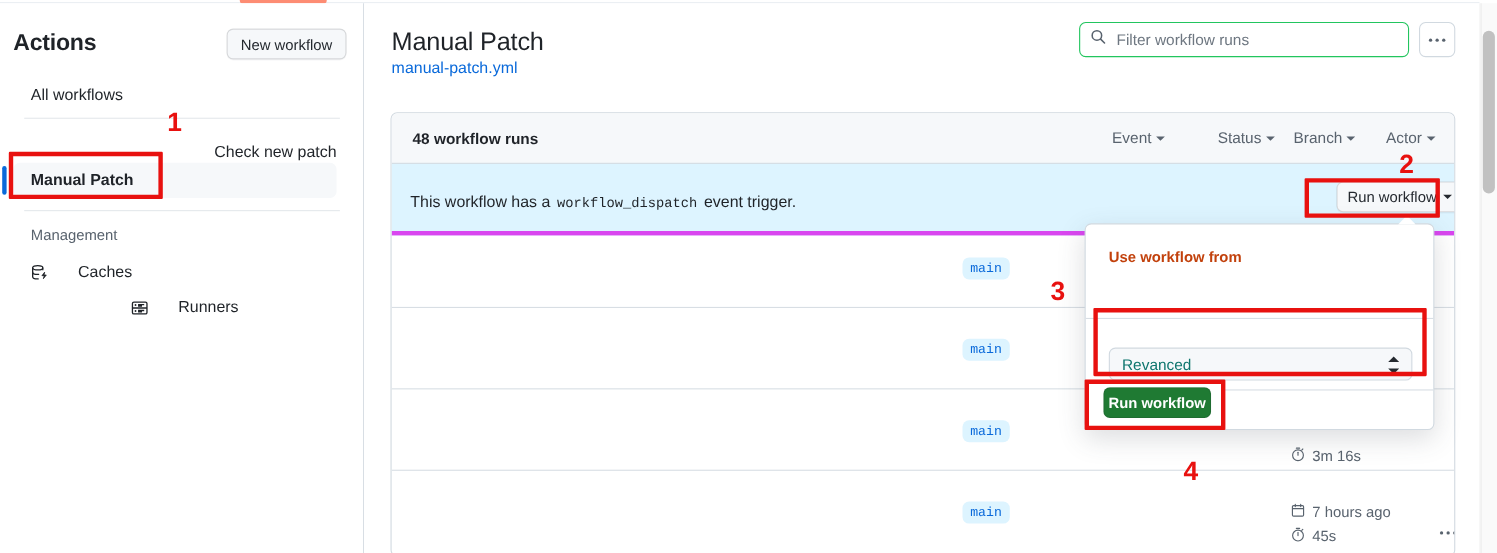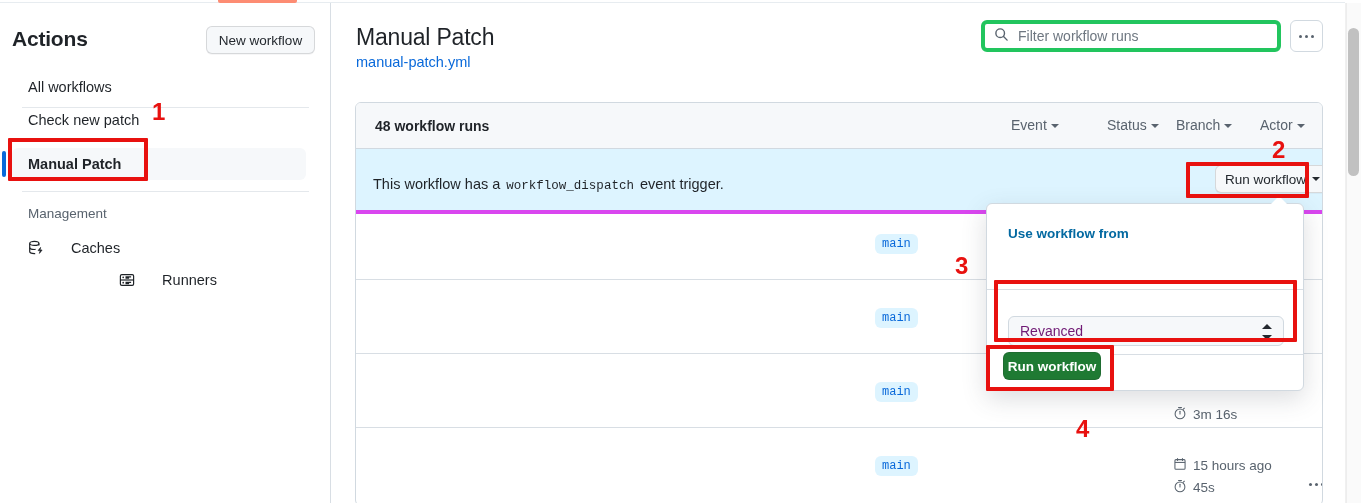--- a/index.html
+++ b/index.html
@@ -45,21 +45,21 @@
     box-shadow: 0 1px 0 rgba(31,35,40,0.04);
     cursor: pointer;
   }
 
   .side-link {
     position: absolute; left: 12px; width: 294px; height: 32px;
     display: flex; align-items: center; padding-left: 16px;
     font-size: 14.5px; color: #1F2328; border-radius: 6px; cursor: pointer;
   }
   .side-link.all { top: 68px; }
-  .side-link.check { top: 101px; }
+  .side-link.check { top: 120px; justify-content: flex-end; }
   .side-link.manual {
     top: 145px; background: #f6f8fa; font-weight: 600;
   }
   .side-link.manual::before {
     content: ""; position: absolute; left: -10px; top: 3px;
     width: 4px; height: 26px; border-radius: 6px; background: #0969da;
   }
   .side-sep {
     position: absolute; left: 22px; width: 287px; height: 1px; background: #e4e8ec;
   }
@@ -88,21 +88,21 @@
     color: #1F2328; letter-spacing: -0.2px;
   }
   .page-subtitle {
     position: absolute; left: 25px; top: 51px; font-size: 14.5px; color: #0969da;
     text-decoration: none; cursor: pointer;
   }
 
   
   .search-wrap {
     position: absolute; left: 650px; top: 17px; width: 300px; height: 32px;
-    border: 4px solid #22c55e; border-radius: 6px; background: #fff;
+    border: 1px solid #22c55e; border-radius: 6px; background: #fff;
     display: flex; align-items: center; padding-left: 9px; gap: 7px;
   }
   .search-wrap input {
     border: none; outline: none; font-size: 14px; color: #1F2328;
     background: transparent; width: 250px; font-family: "Liberation Sans", sans-serif;
   }
   .search-wrap input::placeholder { color: #6e7781; }
   .kebab-btn {
     position: absolute; left: 959px; top: 17px; width: 33px; height: 32px;
     border: 1px solid #d1d9e0; border-radius: 6px; background: #fff;
@@ -195,21 +195,21 @@
     position: absolute; left: 986px; top: 203px; width: 318px; height: 188px;
     background: #fff; border: 1px solid #d1d9e0; border-radius: 6px;
     box-shadow: 0 8px 24px rgba(66,74,83,0.18); z-index: 40;
   }
   .wf-panel::before {
     content: ""; position: absolute; right: 16px; top: -8px;
     border-left: 8px solid transparent; border-right: 8px solid transparent;
     border-bottom: 8px solid #fff;
   }
   .wf-panel-label {
-    position: absolute; left: 21px; top: 22px; font-size: 13.5px; font-weight: 600; color: #0369a1;
+    position: absolute; left: 21px; top: 22px; font-size: 13.5px; font-weight: 600; color: #c2410c;
   }
   .branch-select {
     position: absolute; left: 21px; top: 46px; height: 28px; padding: 0 10px;
     border: 1px solid rgba(31,35,40,0.15); border-radius: 6px; background: #f6f8fa;
     display: flex; align-items: center; gap: 6px; font-size: 13.5px; color: #24292f;
     cursor: pointer; box-shadow: 0 1px 0 rgba(31,35,40,0.04);
   }
   .branch-select .caret {
     width: 0; height: 0; border-left: 4px solid transparent; border-right: 4px solid transparent;
     border-top: 4px solid #24292f;
@@ -218,21 +218,21 @@
     position: absolute; left: 0; top: 85px; width: 316px; height: 1px; background: #d8dee4;
   }
   .input-label {
     position: absolute; left: 21px; top: 94px; font-family: "Liberation Mono", monospace;
     font-size: 12.5px; font-weight: 700; color: #1F2328;
   }
   .input-label .req { color: #cf222e; font-weight: 700; }
   .input-select {
     position: absolute; left: 21px; top: 112px; width: 276px; height: 30px;
     border: 1px solid #d1d9e0; border-radius: 6px; background: #f6f8fa;
-    display: flex; align-items: center; padding: 0 11px; font-size: 14px; color: #701a75;
+    display: flex; align-items: center; padding: 0 11px; font-size: 14px; color: #0f766e;
     cursor: pointer;
   }
   .input-select .updown {
     position: absolute; right: 11px; top: 7px; width: 10px; height: 16px;
     display: flex; flex-direction: column; justify-content: space-between; align-items: center;
   }
   .input-select .updown .u {
     width: 0; height: 0; border-left: 5px solid transparent; border-right: 5px solid transparent;
     border-bottom: 5px solid #24292f;
   }
@@ -430,21 +430,21 @@
       <div class="run-row r4">
         <div class="branch-badge">main</div>
         <div class="meta-when" style="top:29px">
           <span>
             <svg width="14" height="14" viewBox="0 0 16 16" fill="none" stroke="#59636e" stroke-width="1.2">
               <rect x="2.2" y="3" width="11.6" height="11" rx="1.2"></rect>
               <path d="M2.2 6.2h11.6"></path>
               <path d="M5.2 1.6v2.4M10.8 1.6v2.4" stroke-linecap="round"></path>
             </svg>
           </span>
-          <span>15 hours ago</span>
+          <span>7 hours ago</span>
         </div>
         <div class="meta-dur" style="top:51px">
           <span>
             <svg width="14" height="14" viewBox="0 0 16 16" fill="none" stroke="#59636e" stroke-width="1.2">
               <circle cx="8" cy="9" r="5.6"></circle>
               <path d="M8 9V5.9" stroke-linecap="round"></path>
               <path d="M6.3 1.6h3.4" stroke-linecap="round"></path>
               <path d="M11.9 3.6l1.1-1.1" stroke-linecap="round"></path>
             </svg>
           </span>

